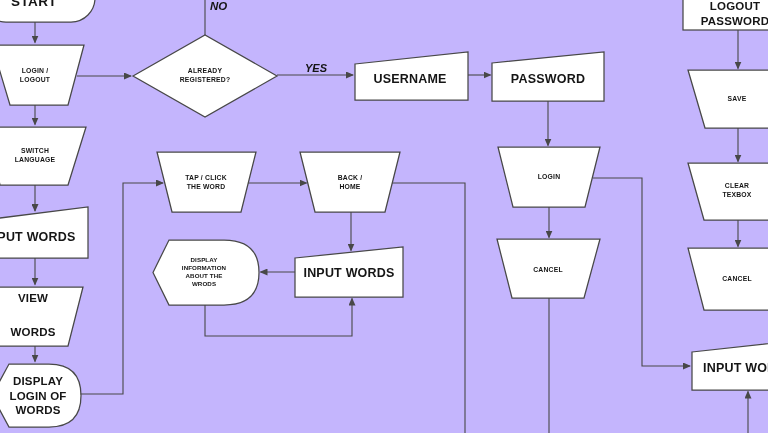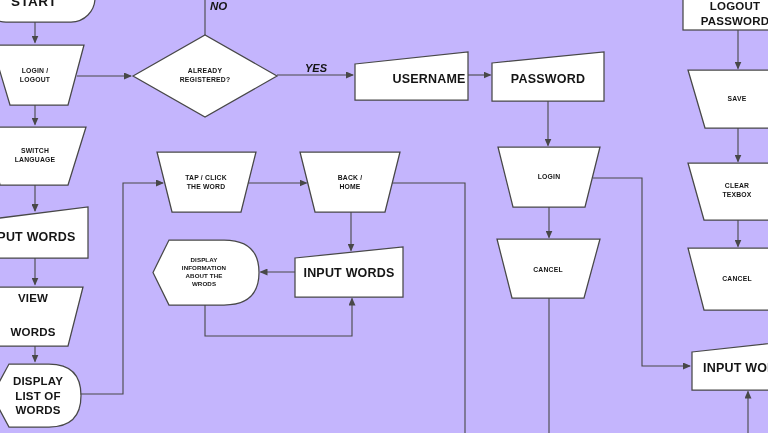--- a/index.html
+++ b/index.html
@@ -101,21 +101,21 @@
       <span>INPUT WORDS</span>
     </div>
 
   <div class="lbl fs-md2" style="left:0px;top:293px;width:66px;height:44px;gap:19px;">
     <span>VIEW</span>
       <span>WORDS</span>
   </div>
 
   <div class="lbl fs-md2" style="left:-2px;top:367px;width:80px;height:58px;">
     <span>DISPLAY</span>
-      <span>LIST OF</span>
+      <span>LOGIN OF</span>
       <span>WORDS</span>
   </div>
 
   <div class="lbl fs-sm" style="left:155px;top:63px;width:100px;height:26px;">
     <span>ALREADY</span>
       <span>REGISTERED?</span>
   </div>
 
   <div class="lbl fs-sm" style="left:166px;top:169px;width:80px;height:27px;">
     <span>TAP / CLICK</span>
@@ -131,21 +131,21 @@
     <span>DISPLAY</span>
       <span>INFORMATION</span>
     <span>ABOUT THE</span>
       <span>WRODS</span>
   </div>
 
   <div class="lbl fs-md" style="left:297px;top:263px;width:104px;height:21px;">
       <span>INPUT WORDS</span>
     </div>
 
-  <div class="lbl fs-md" style="left:375px;top:69px;width:108px;height:21px;">
+  <div class="lbl fs-md" style="left:356px;top:69px;width:108px;height:21px;">
       <span>USERNAME</span>
     </div>
 
   <div class="lbl fs-md" style="left:494px;top:69px;width:108px;height:21px;">
       <span>PASSWORD</span>
     </div>
 
   <div class="lbl fs-sm" style="left:509px;top:170px;width:80px;height:14px;">
       <span>LOGIN</span>
     </div>

